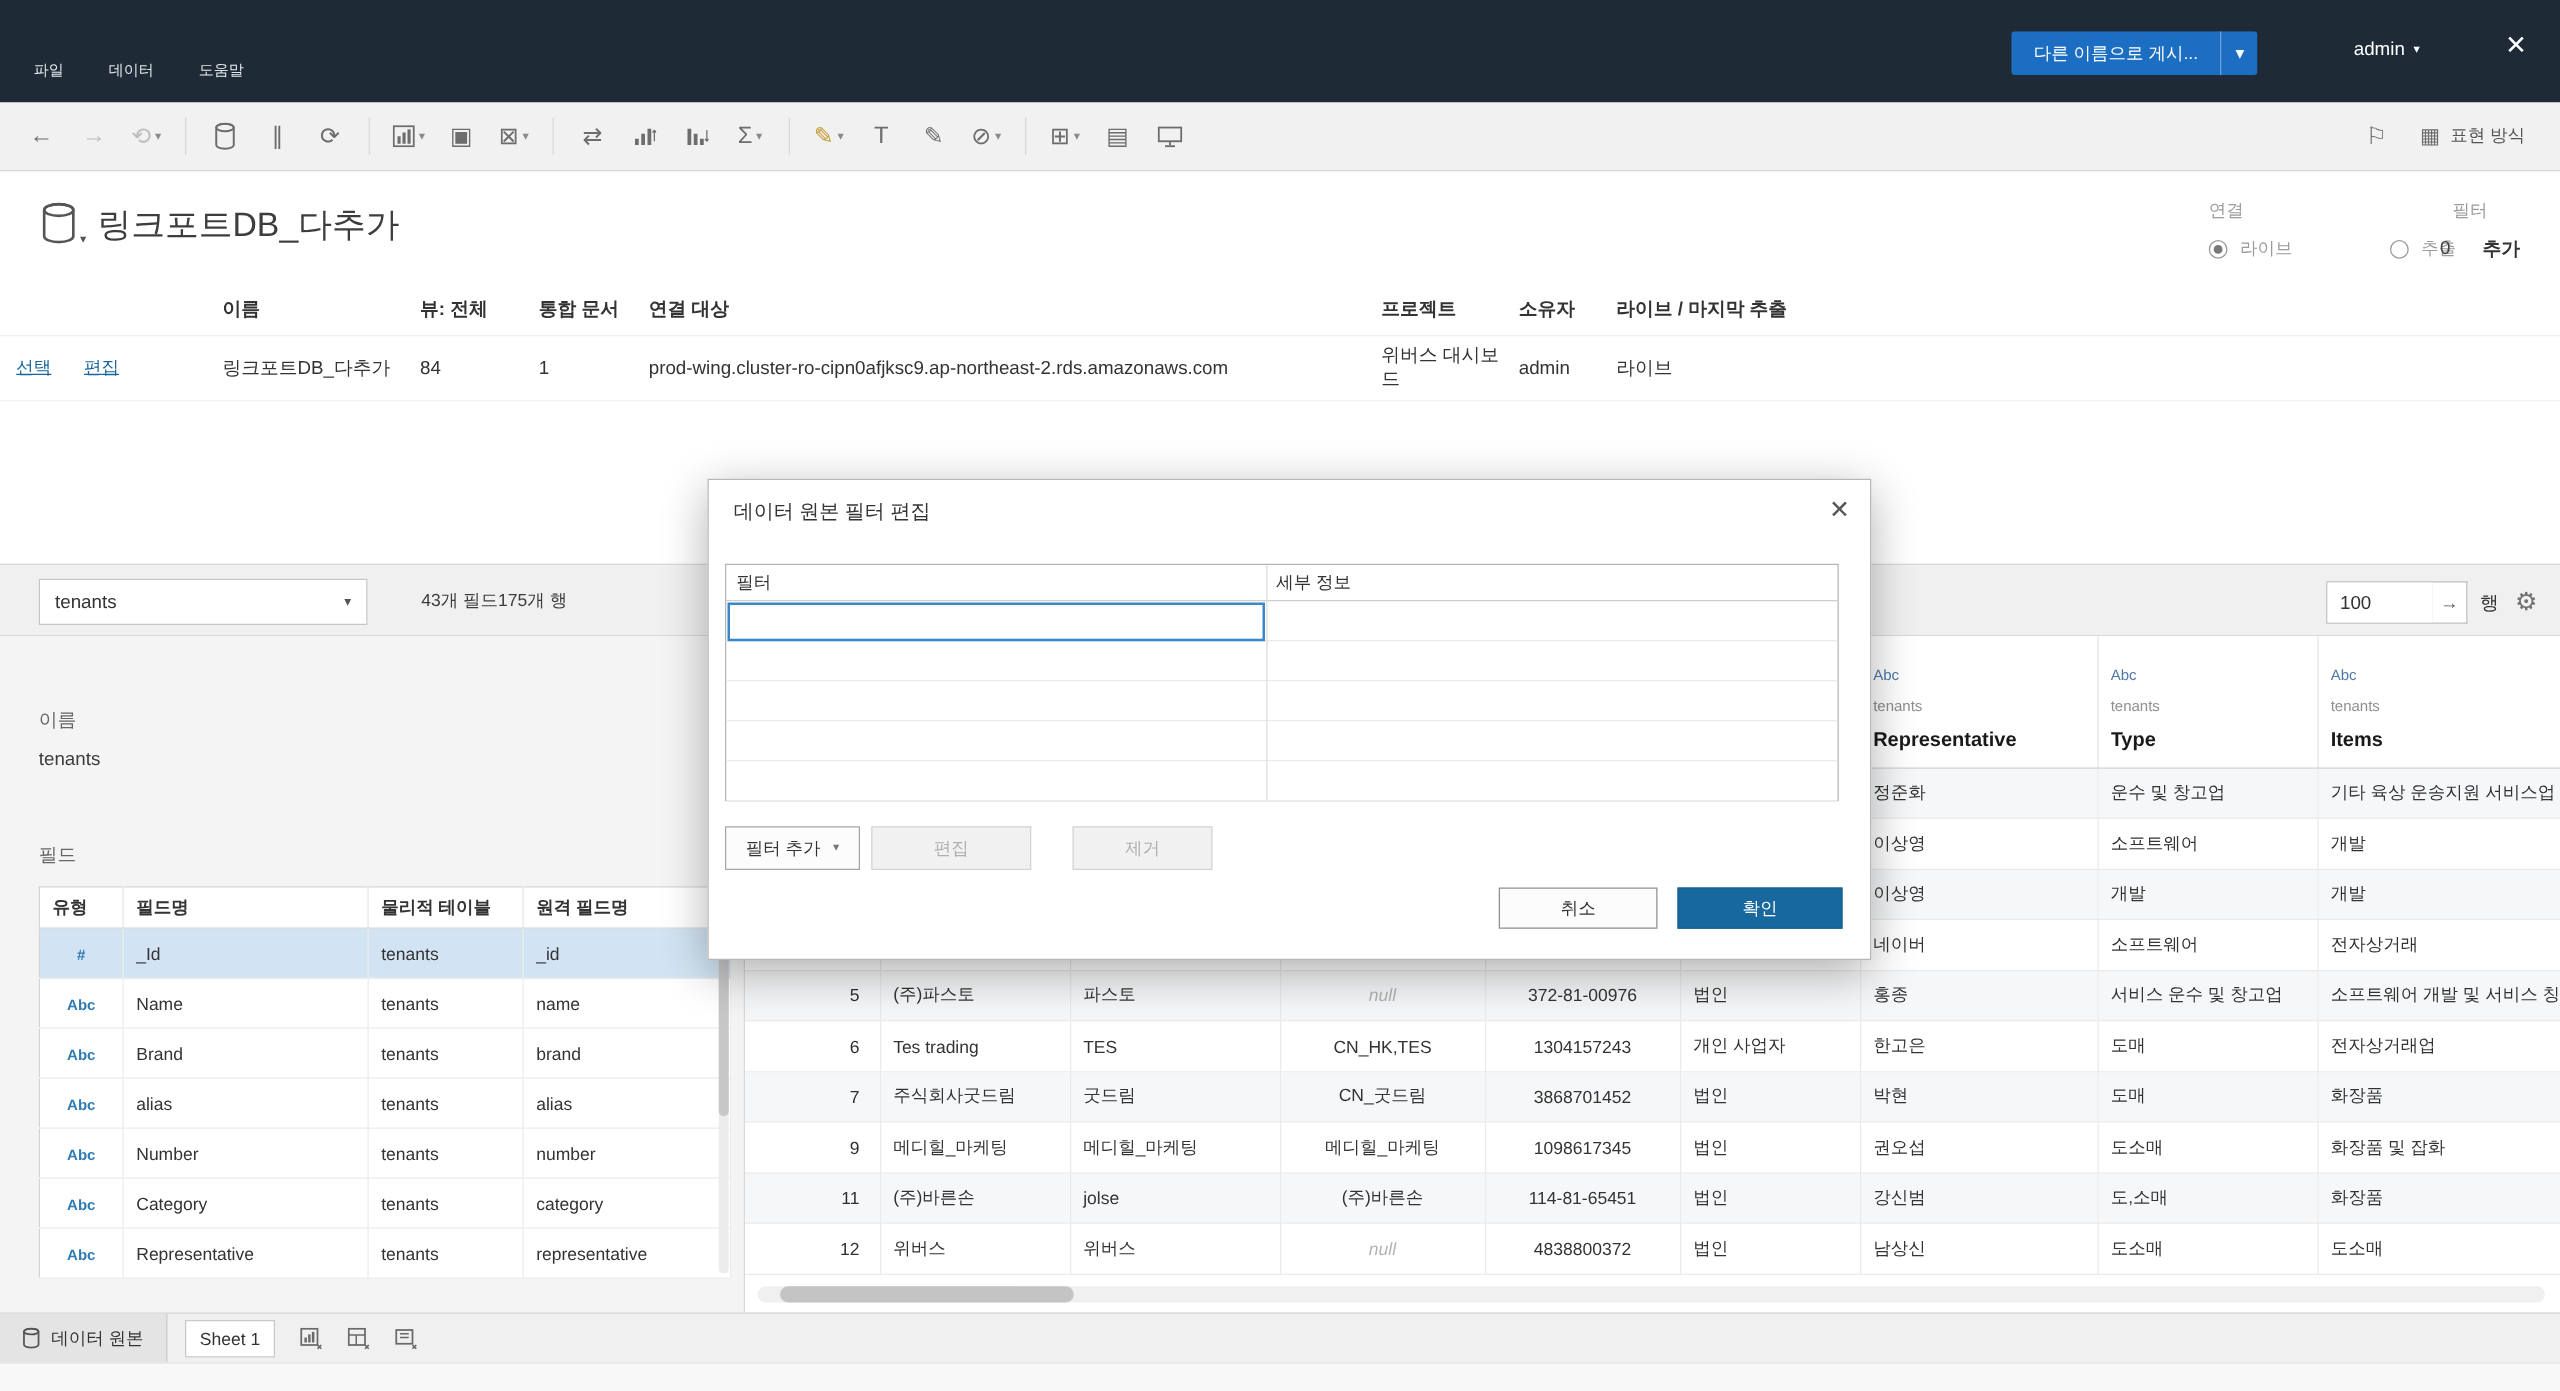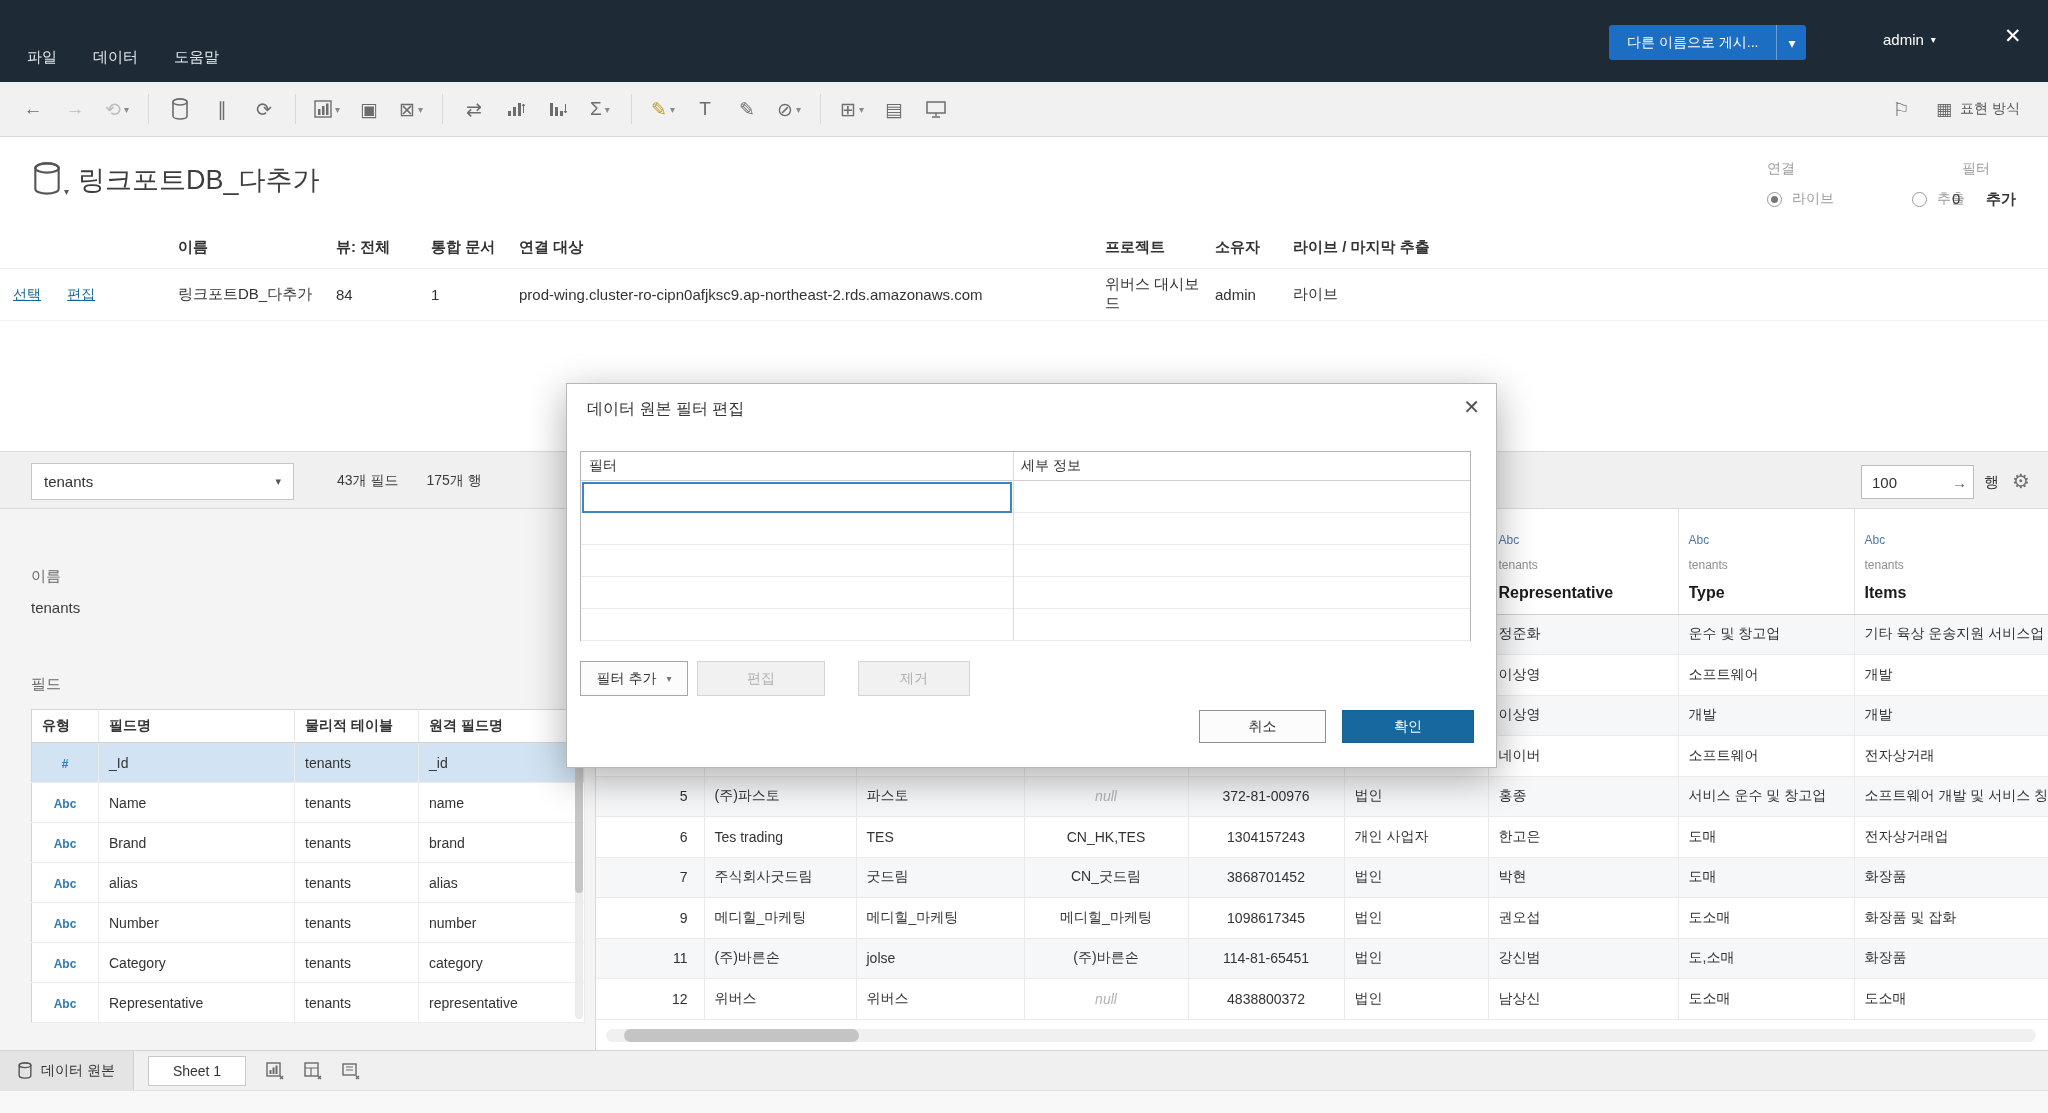--- a/index.html
+++ b/index.html
@@ -2,21 +2,21 @@
 <html><head>
 <meta charset="utf-8">
 <style>
   *{margin:0;padding:0;box-sizing:border-box}
   html,body{width:2048px;height:1113px;background:#fff}
   body{font-family:"Liberation Sans","DejaVu Sans",sans-serif;color:#333}
   .app{position:relative;width:2048px;height:1113px;overflow:hidden;background:#fff}
 
   
   .topbar{position:absolute;left:0;top:0;width:2048px;height:82px;background:#1e2a36;color:#fff}
-  .menu{position:absolute;left:27px;top:48px;display:flex;gap:36px;font-size:15px;color:#e3e8ec}
+  .menu{position:absolute;left:27px;top:48px;display:flex;gap:36px;font-size:12px;color:#e3e8ec}
   .menu span{cursor:default}
   .app-title{position:absolute;left:0;top:28px;width:1620px;text-align:center;font-size:18px;font-weight:bold;color:#fff}
   .publish-btn{position:absolute;left:1609px;top:25px;height:35px;display:flex;border-radius:3px;overflow:hidden;font-size:14px}
   .publish-main{background:#1b6ec2;color:#fff;display:flex;align-items:center;padding:0 18px}
   .publish-caret{background:#1b6ec2;border-left:1px solid rgba(255,255,255,.35);width:30px;display:flex;align-items:center;justify-content:center;color:#fff}
   .user-menu{position:absolute;left:1883px;top:31px;font-size:15px;color:#fff;display:flex;gap:7px;align-items:center}
   .topbar-close{position:absolute;left:2004px;top:24px;font-size:21px;color:#fff}
 
   
   .toolbar{position:absolute;left:0;top:82px;width:2048px;height:55px;background:#f1f1f1;border-bottom:1px solid #d8d8d8;display:flex;align-items:center;padding:0 12px}
@@ -45,21 +45,21 @@
   
   .conn-table{position:absolute;left:0;top:228px;width:2048px;border-collapse:collapse;table-layout:fixed}
   .conn-table th{font-size:15px;font-weight:bold;text-align:left;padding-left:13px;height:40px;color:#333;border-bottom:1px solid #efefef}
   .conn-table td{font-size:15px;text-align:left;padding-left:13px;height:52px;color:#333;border-bottom:1px solid #f3f3f3}
   .conn-table a{color:#15669c;text-decoration:underline;margin-right:22px;font-size:14px}
 
   
   .strip{position:absolute;left:0;top:451px;width:2048px;height:58px;background:#f0f0f0;border-top:1px solid #d9d9d9;border-bottom:1px solid #d9d9d9}
   .table-select{position:absolute;left:31px;top:11px;width:263px;height:37px;background:#fff;border:1px solid #c6c6c6;display:flex;align-items:center;padding:0 12px;font-size:15px;color:#333}
   .table-select .cd{margin-left:auto;font-size:11px;color:#555}
-  .strip-counts{position:absolute;left:337px;top:20px;display:flex;gap:28px;font-size:14px;color:#3c3c3c}
+  .strip-counts{position:absolute;left:337px;top:20px;display:flex;font-size:14px;color:#3c3c3c}
   .rowlimit-box{position:absolute;left:1861px;top:13px;width:86px;height:34px;border:1px solid #bdbdbd;background:#fff}
   .rowlimit-box input{width:100%;height:100%;border:0;outline:none;font-size:15px;padding:0 10px;font-family:inherit;color:#333}
   .rowlimit-go{position:absolute;left:1946px;top:13px;width:28px;height:34px;border:1px solid #bdbdbd;border-left:0;background:#fff;display:flex;align-items:center;justify-content:center;color:#555;font-size:15px}
   .rows-label{position:absolute;left:1984px;top:21px;font-size:15px;color:#333}
   .strip-gear{position:absolute;left:2012px;top:17px;font-size:20px;color:#707070}
 
   
   .left-panel{position:absolute;left:0;top:509px;width:596px;height:541px;background:#f4f4f4;border-right:1px solid #d9d9d9}
   .lp-name-label{position:absolute;left:31px;top:58px;font-size:15px;color:#666}
   .lp-name-value{position:absolute;left:31px;top:90px;font-size:15px;color:#3c3c3c}
@@ -105,21 +105,21 @@
   .btn-add{left:13px;top:277px;width:108px}
   .btn-edit{left:130px;top:277px;width:128px}
   .btn-remove{left:291px;top:277px;width:112px}
   .btn-cancel{left:632px;top:326px;width:127px;height:33px;border-color:#8f8f8f}
   .btn-ok{left:775px;top:326px;width:132px;height:33px;background:#17689e;border-color:#15608f;color:#fff}
   .dlg-btn .cd{font-size:10px;color:#777}
 
   
   .bottom-bar{position:absolute;left:0;top:1050px;width:2048px;height:40px;background:#f0f0f0;border-top:1px solid #d4d4d4;display:flex;align-items:center}
   .ds-tab{height:100%;display:flex;align-items:center;gap:9px;padding:0 18px;background:#e4e4e4;border-right:1px solid #d0d0d0;font-size:14px;color:#333}
-  .sheet-tab{margin-left:14px;height:30px;display:flex;align-items:center;padding:0 24px;background:#fff;border:1px solid #c9c9c9;font-size:14px;color:#333}
+  .sheet-tab{margin-left:14px;height:30px;display:flex;align-items:center;padding:0 11px;background:#fff;border:1px solid #c9c9c9;font-size:14px;color:#333}
   .newbtns{display:flex;gap:12px;margin-left:16px}
   .newbtn{width:26px;height:26px;display:flex;align-items:center;justify-content:center;color:#6a6a6a}
   .status-bar{position:absolute;left:0;top:1090px;width:2048px;height:23px;background:#f8f8f8;border-top:1px solid #e2e2e2}
 </style>
 </head>
 <body>
 
 <div class="app">
 
   <div class="topbar">

